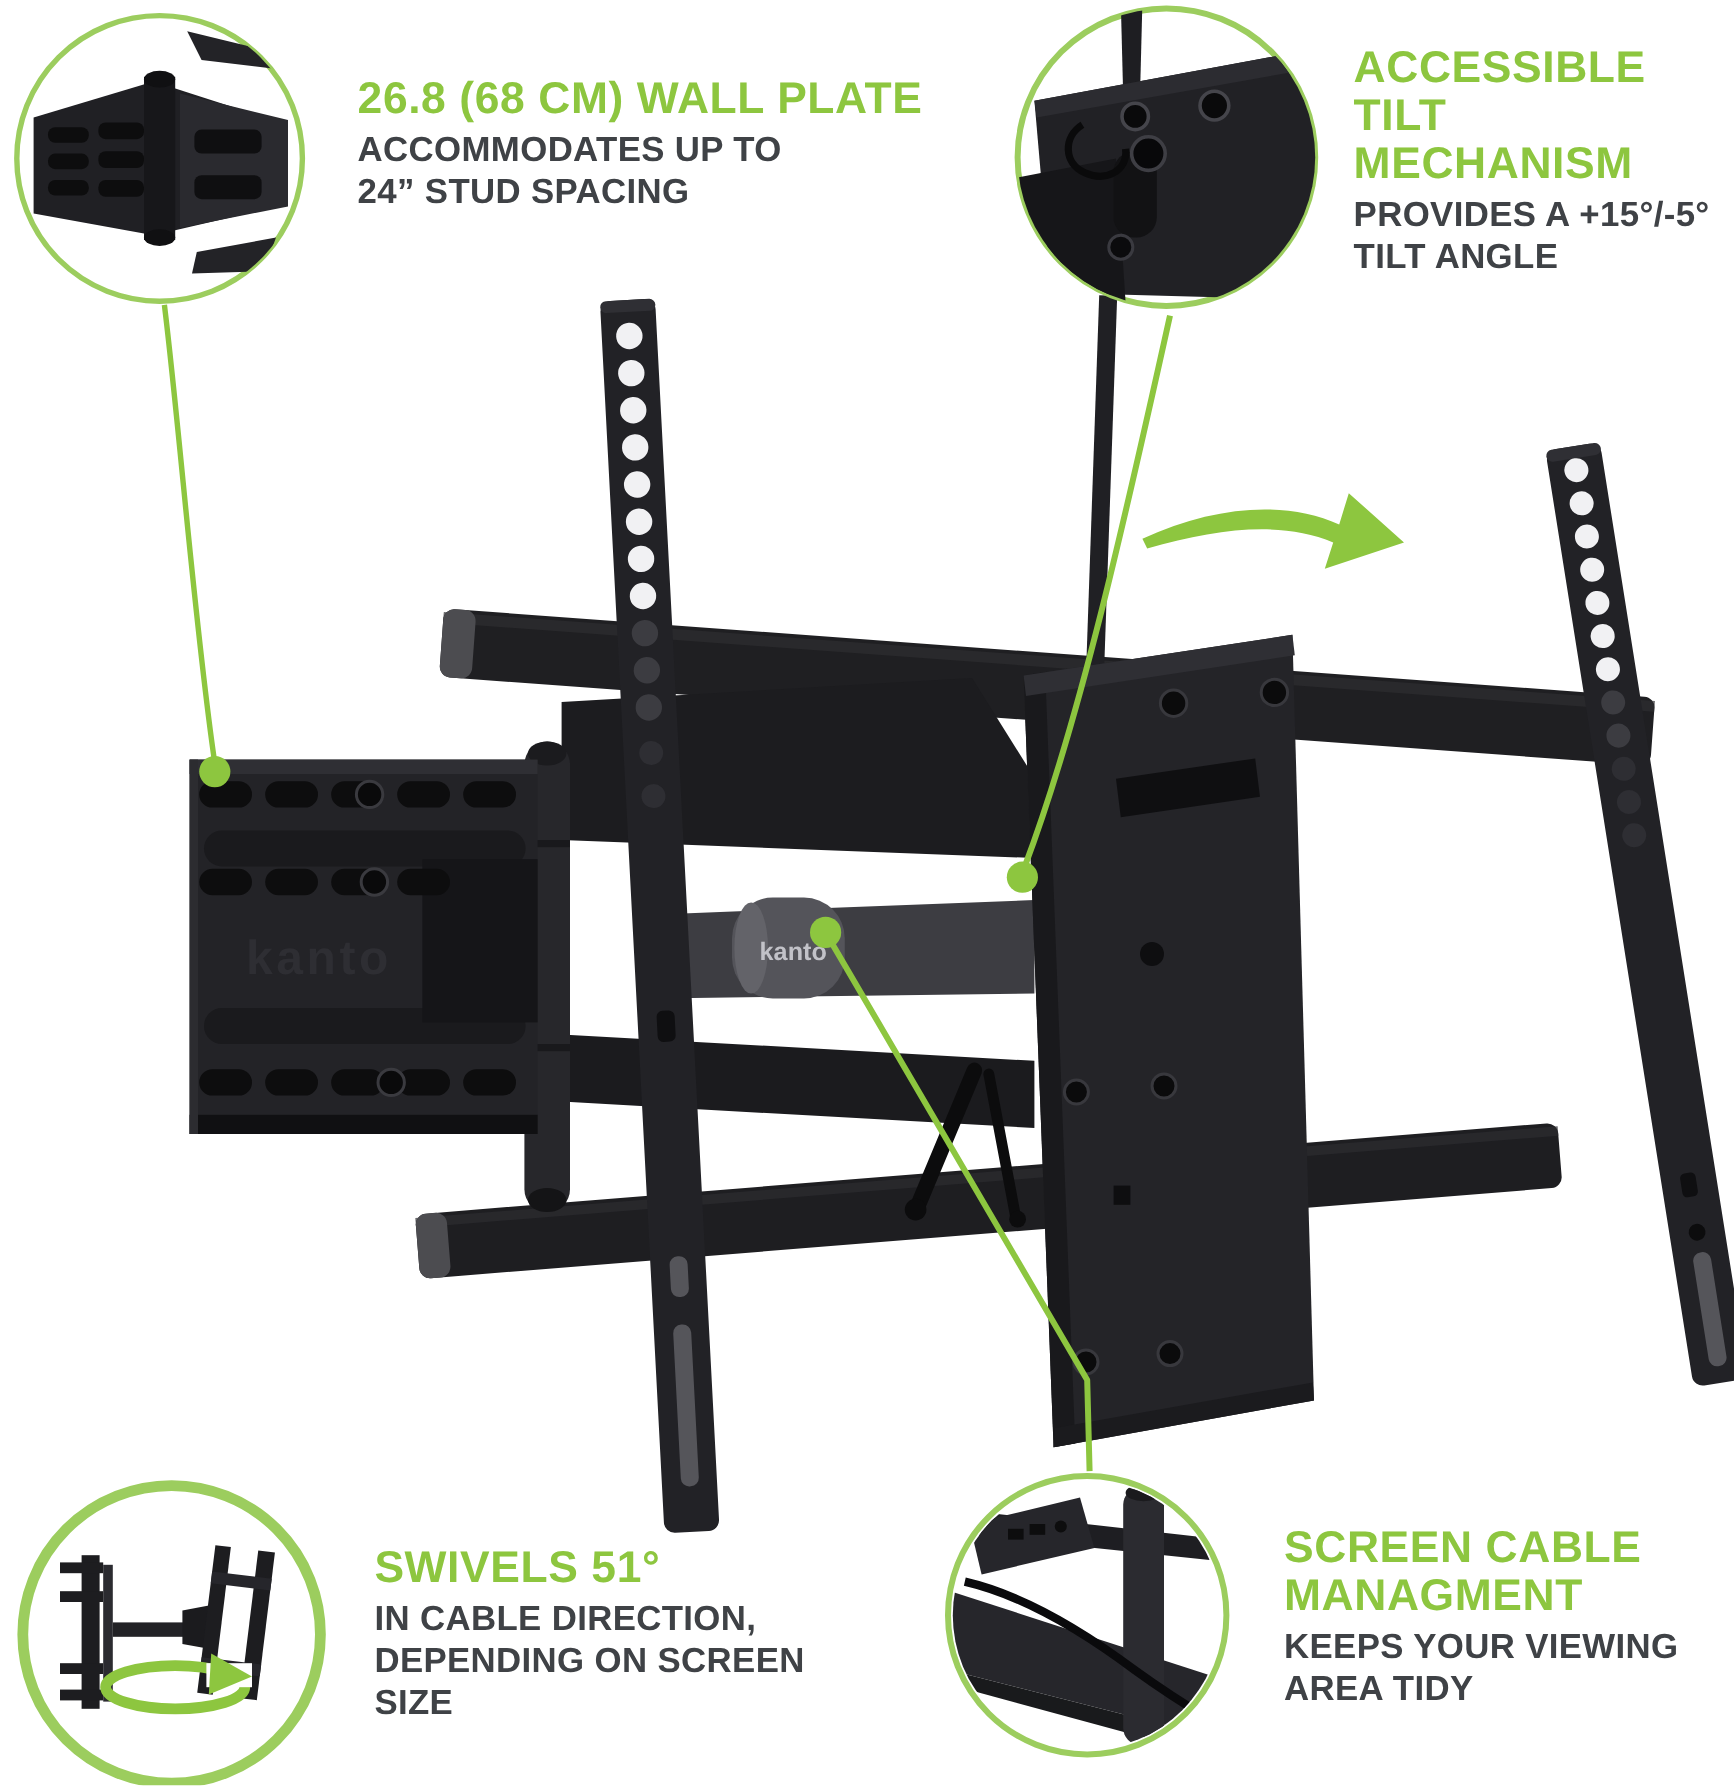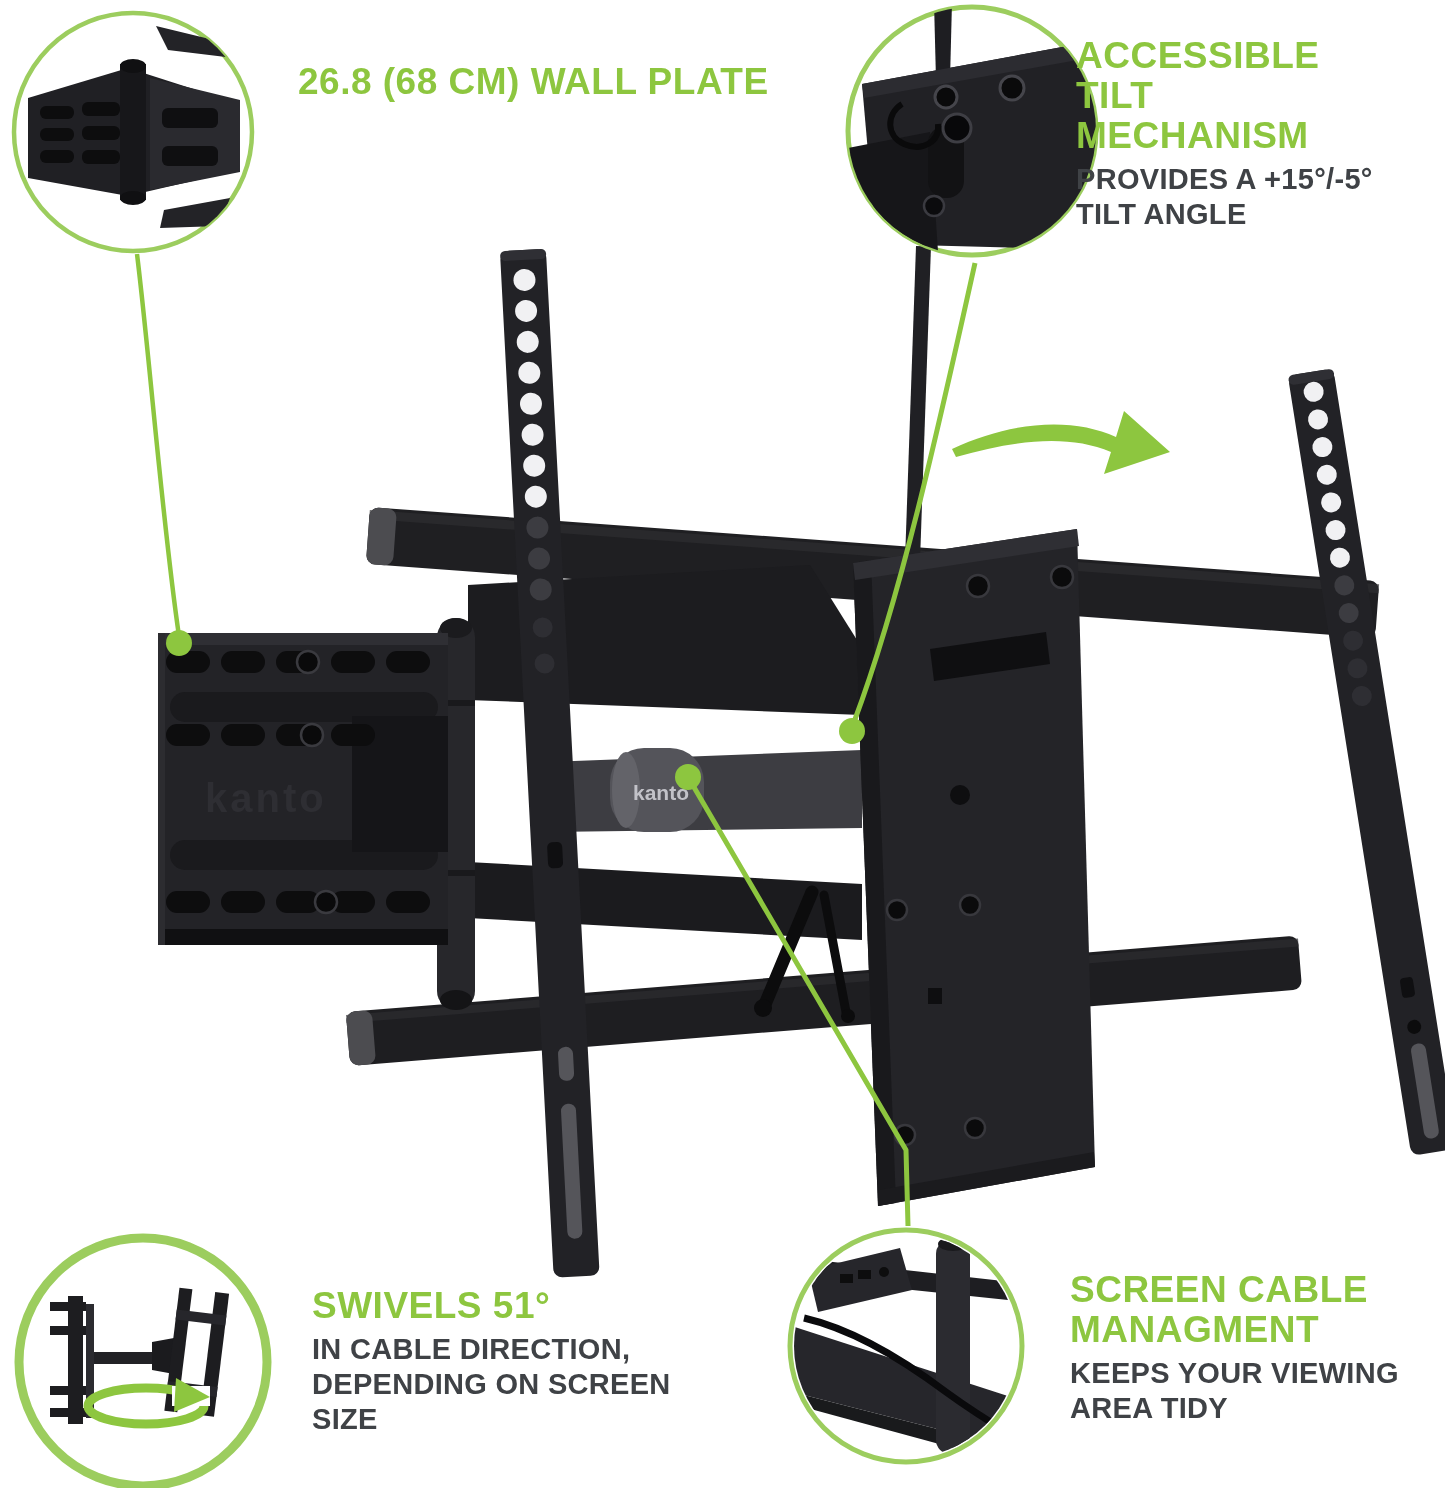--- a/index.html
+++ b/index.html
@@ -266,23 +266,25 @@
       <polygon points="792,1392 1012,1448 998,1460 792,1404" fill="#191a1c"></polygon>
       <rect x="936" y="1240" width="34" height="214" rx="14" fill="#2b2b30"></rect>
       <ellipse cx="953" cy="1244" rx="15" ry="7" fill="#1a1a1d"></ellipse>
       <path d="M804,1318 C856,1330 906,1362 946,1392 C968,1408 990,1422 1010,1434" stroke="#0a0a0c" stroke-width="7" fill="none"></path>
     </g>
   </g>
 </svg>
 
   <div class="feature" style="left:298px;top:62px;">
     <div class="feature-title">26.8 (68 CM) WALL PLATE</div>
+    <div class="feature-desc">ACCOMMODATES UP TO
+24” STUD SPACING</div>
   </div>
 
-  <div class="feature" style="left:1076px;top:36px;width:300px;">
+  <div class="feature" style="left:1128px;top:36px;width:300px;">
     <div class="feature-title">ACCESSIBLE TILT
 MECHANISM</div>
     <div class="feature-desc">PROVIDES A +15°/-5°
 TILT ANGLE</div>
   </div>
 
   <div class="feature" style="left:312px;top:1286px;">
     <div class="feature-title">SWIVELS 51°</div>
     <div class="feature-desc">IN CABLE DIRECTION,
 DEPENDING ON SCREEN

